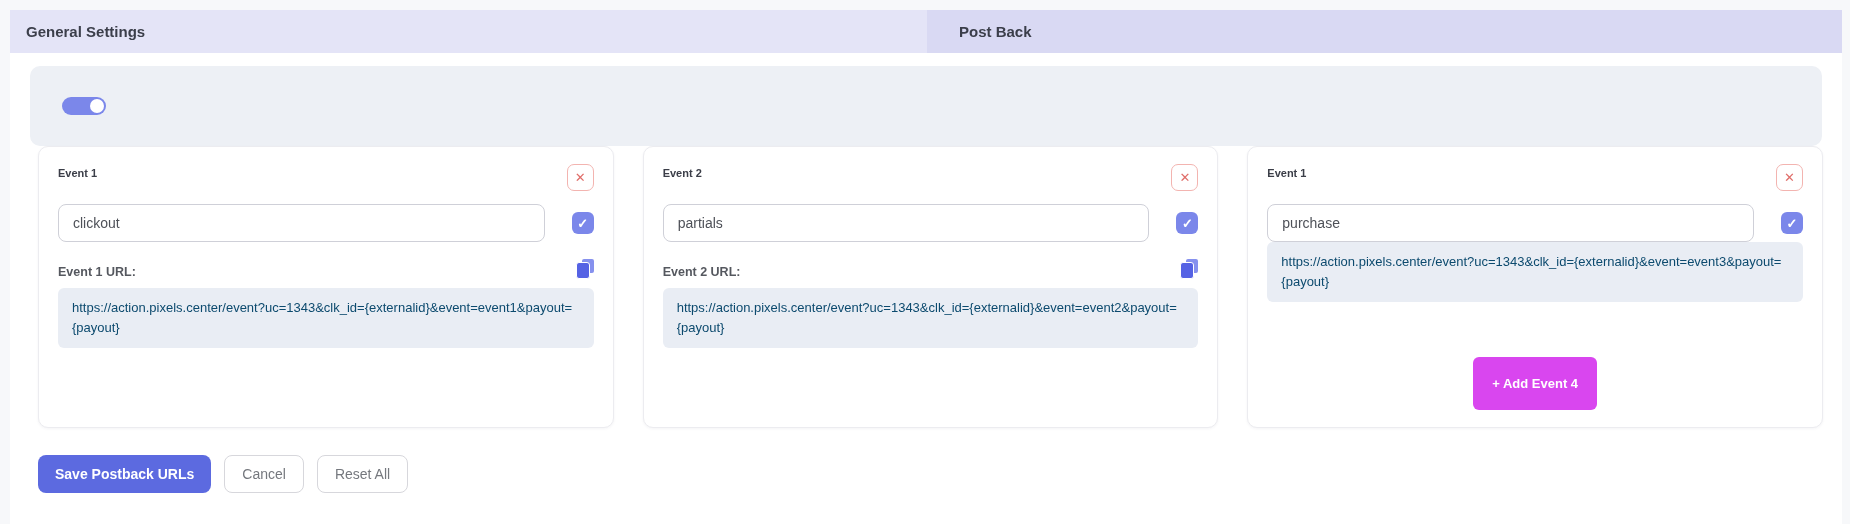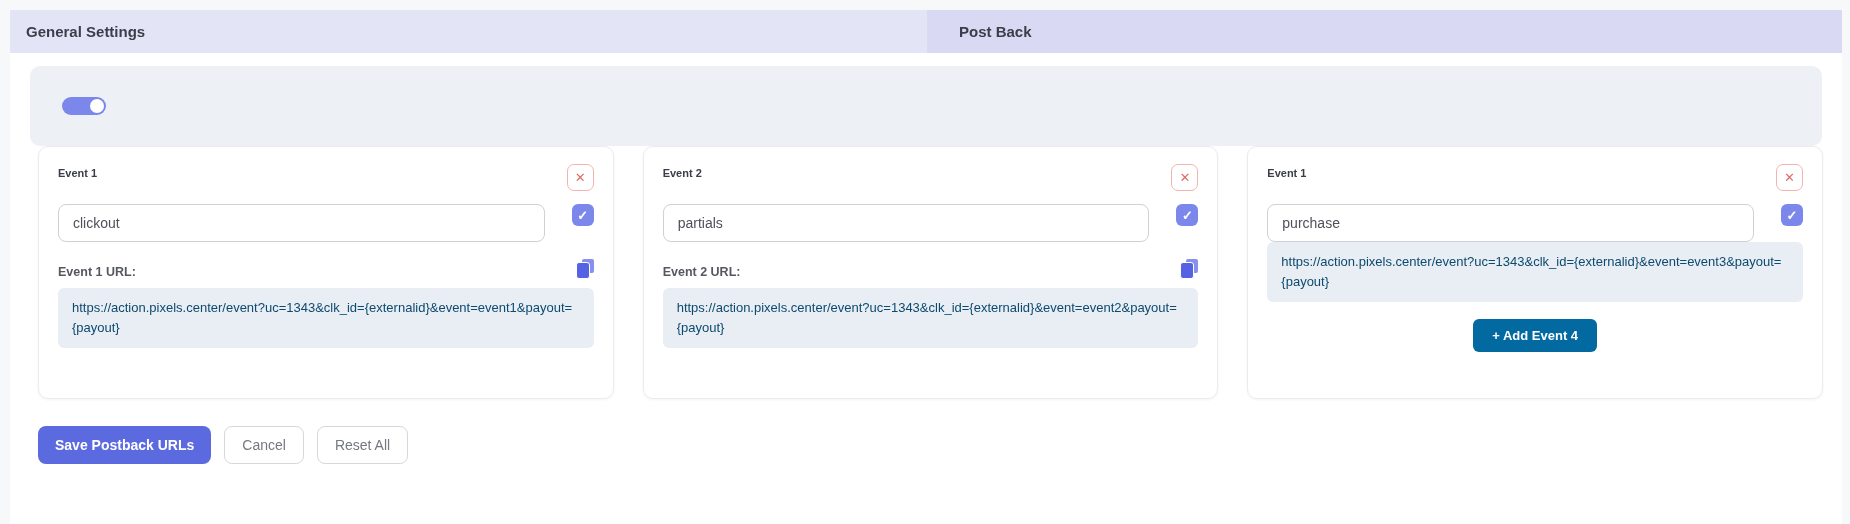--- a/index.html
+++ b/index.html
@@ -65,21 +65,21 @@
     padding: 17px 19px; min-height: 253px;
   }
   .card-head { display: flex; justify-content: space-between; align-items: flex-start; margin-bottom: 13px; }
   .card-title { font-size: 11px; font-weight: bold; color: #3b3e48; padding-top: 3px; }
   .close-btn {
     width: 27px; height: 27px; background: #fff;
     border: 1px solid #f3b4b0; border-radius: 7px;
     color: #e06e6a; font-size: 13px; line-height: 1;
     display: flex; align-items: center; justify-content: center; cursor: pointer;
   }
-  .input-row { display: flex; gap: 27px; }
+  .input-row { display: flex; align-items: center; gap: 27px; }
   .event-input {
     flex: 1; height: 38px; border: 1px solid #cfd0d8; border-radius: 8px;
     padding: 0 14px; font-size: 14px; color: #4e5158; background: #fff;
     font-family: "Liberation Sans", sans-serif; outline: none; min-width: 0;
   }
   .checkbox {
     width: 22px; height: 22px; background: #7b87ea; border-radius: 6px;
     color: #fff; font-size: 13px; font-weight: bold;
     display: flex; align-items: center; justify-content: center;
     cursor: pointer; flex: 0 0 auto;
@@ -95,23 +95,24 @@
     content: ""; position: absolute; left: 0; bottom: 0;
     width: 12px; height: 15px; background: #5562e4;
     border: 1.5px solid #ffffff; border-radius: 3px;
   }
   .url-box {
     background: #e9edf4; border-radius: 6px; padding: 10px 14px;
     font-size: 13px; color: #0c4a6e; line-height: 1.55; word-break: break-all;
   }
   .add-row { display: flex; justify-content: center; margin-top: 17px; }
   .add-btn {
-    background: #0369a1; color: #fff; border: none; border-radius: 6px;
-    padding: 9px 19px; font-size: 13px; font-weight: 600; cursor: pointer;
+    background: #d946ef; color: #fff; border: none; border-radius: 6px;
+    padding: 19px 19px; font-size: 13px; font-weight: 600; cursor: pointer;
     font-family: "Liberation Sans", sans-serif;
+    margin-top: 38px;
   }
 
   
   .footer { display: flex; gap: 13px; margin: 27px 0 0 28px; }
   .btn { border-radius: 8px; font-size: 14px; cursor: pointer; font-family: "Liberation Sans", sans-serif; }
   .btn-primary { background: #5c6ae0; color: #fff; border: none; padding: 10px 17px; font-weight: 600; }
   .btn-secondary { background: #fff; color: #75787e; border: 1px solid #d7d7dc; padding: 10px 17px; }
 </style>
 </head>
 <body>

